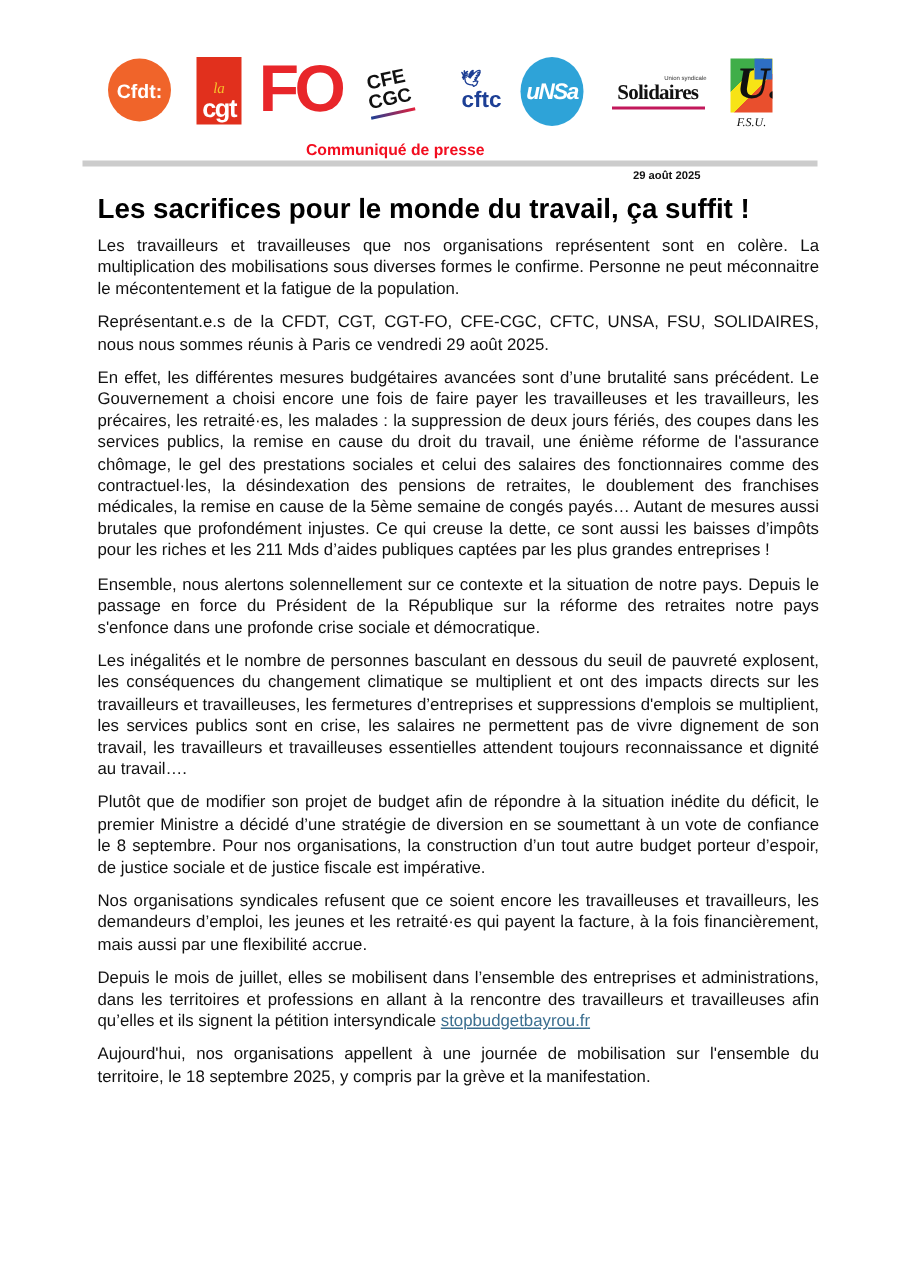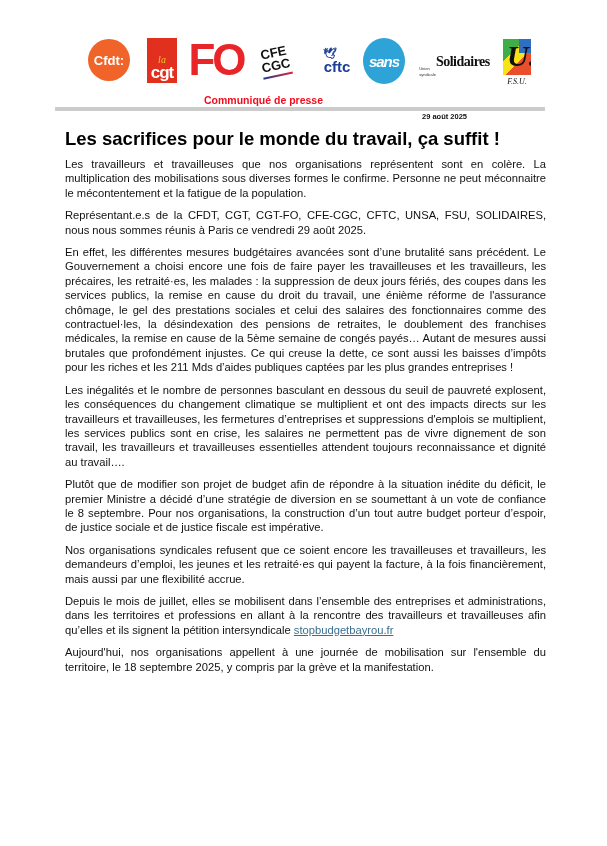--- a/index.html
+++ b/index.html
@@ -1,36 +1,36 @@
 <!DOCTYPE html>
 <html><head>
 <meta charset="utf-8">
 <style>
   html, body { margin: 0; padding: 0; background: #ffffff; }
   body { width: 607px; height: 846px; position: relative; overflow: hidden;
          font-family: "Liberation Sans", sans-serif; color: #111; }
-  .logos { position: absolute; top: 34px; left: 76px; width: 480px; height: 56px; }
+  .logos { position: absolute; top: 34px; left: 60px; width: 480px; height: 56px; }
   .logo { position: absolute; display: flex; align-items: center; justify-content: center; }
 
   .cfdt { left: 12px; top: 5px; width: 42px; height: 42px; border-radius: 50%; background: #f0642a;
           color: #fff; font-weight: bold; font-size: 13px; }
   .cgt { left: 71px; top: 4px; width: 30px; height: 45px; background: #e1301d; color: #fff;
          flex-direction: column; justify-content: flex-end; align-items: center; }
   .cgt .la { font-family: "Liberation Serif", serif; font-style: italic; font-size: 10px; color: #f6c12b; line-height: 10px; margin-bottom: -2px; }
   .cgt .txt { font-weight: bold; font-size: 17px; letter-spacing: -1px; line-height: 20px; }
   .fo { left: 119px; top: 4px; width: 42px; height: 44px; color: #e8262a; font-weight: bold; 
         font-size: 44px; letter-spacing: -3px; }
   .cfecgc { left: 178px; top: 5px; width: 42px; height: 44px; flex-direction: column; transform: rotate(-12deg);
             font-weight: bold; color: #111; font-size: 13px; line-height: 13px; }
   .cfecgc .bar { width: 30px; height: 2px; background: linear-gradient(90deg,#1d3f95,#e51f3a); margin-top: 3px; }
   .cftc { left: 244px; top: 8px; width: 34px; height: 38px; flex-direction: column; color: #1d3f95; font-weight: bold; font-size: 15px; }
   .cftc .bird { font-size: 11px; line-height: 10px; align-self: flex-start; margin-left: 3px; }
   .unsa { left: 287px; top: 4px; width: 42px; height: 46px; border-radius: 50%; background: #2ea3d8;
           color: #fff; font-weight: bold; font-size: 15px; font-style: italic; letter-spacing: -1px; }
-  .solidaires { left: 346px; top: 10px; width: 65px; height: 34px; flex-direction: row; }
+  .solidaires { left: 346px; top: 10px; width: 65px; height: 34px; flex-direction: column; }
   .solidaires .small { font-size: 4px; align-self: flex-end; line-height: 6px; color:#333; }
   .solidaires .txt { font-family: "Liberation Serif", serif; font-weight: bold; font-size: 14px; color: #111; letter-spacing: -0.5px; line-height: 15px; }
   .solidaires .line { width: 62px; height: 2px; background: #c2185b; margin-top: 1px; }
   .fsu { left: 423px; top: 0px; width: 36px; height: 56px; flex-direction: column; }
   .fsu .box { width: 28px; height: 36px; position: relative; overflow: hidden;
               background: linear-gradient(135deg, #3fae49 0 35%, #f7e316 35% 60%, #e94f2d 60% 100%); }
   .fsu .box::before { content: ""; position: absolute; right: 0; top: 0; width: 12px; height: 14px; background: #2e6fc4; }
   .fsu .u { position: absolute; left: 4px; top: 0; font-family: "Liberation Serif", serif; font-weight: bold; font-style: italic; font-size: 30px; color: #111; line-height: 34px; }
   .fsu .label { font-family: "Liberation Serif", serif; font-style: italic; font-size: 8px; color: #111; margin-top: 2px; }
 
@@ -63,21 +63,21 @@
   <div class="logo cfecgc">
     <span>CFE</span>
     <span>CGC</span>
     <span class="bar"></span>
   </div>
   <div class="logo cftc">
     <span class="bird">🕊</span>
     <span>cftc</span>
   </div>
   <div class="logo unsa">
-    <span>sans</span>
+    <span>uNSa</span>
   </div>
   <div class="logo solidaires">
     <span class="small">Union syndicale</span>
     <span class="txt">Solidaires</span>
     <span class="line"></span>
   </div>
   <div class="logo fsu">
     <div class="box">
       <span class="u">U.</span>
     </div>
@@ -88,18 +88,19 @@
 <div class="press">Communiqué de presse</div>
 <div class="rule full" style="width:490px;"></div>
 <div class="date">29 août 2025</div>
 
 <h1 class="title">Les sacrifices pour le monde du travail, ça suffit !</h1>
 
 <div class="body">
   <p>Les travailleurs et travailleuses que nos organisations représentent sont en colère. La multiplication des mobilisations sous diverses formes le confirme. Personne ne peut méconnaitre le mécontentement et la fatigue de la population.</p>
   <p>Représentant.e.s de la CFDT, CGT, CGT-FO, CFE-CGC, CFTC, UNSA, FSU, SOLIDAIRES, nous nous sommes réunis à Paris ce vendredi 29 août 2025.</p>
   <p>En effet, les différentes mesures budgétaires avancées sont d’une brutalité sans précédent. Le Gouvernement a choisi encore une fois de faire payer les travailleuses et les travailleurs, les précaires, les retraité·es, les malades : la suppression de deux jours fériés, des coupes dans les services publics, la remise en cause du droit du travail, une énième réforme de l'assurance chômage, le gel des prestations sociales et celui des salaires des fonctionnaires comme des contractuel·les, la désindexation des pensions de retraites, le doublement des franchises médicales, la remise en cause de la 5ème semaine de congés payés… Autant de mesures aussi brutales que profondément injustes. Ce qui creuse la dette, ce sont aussi les baisses d’impôts pour les riches et les 211 Mds d’aides publiques captées par les plus grandes entreprises !</p>
+  <p>Ensemble, nous alertons solennellement sur ce contexte et la situation de notre pays. Depuis le passage en force du Président de la République sur la réforme des retraites notre pays s'enfonce dans une profonde crise sociale et démocratique.</p>
   <p>Les inégalités et le nombre de personnes basculant en dessous du seuil de pauvreté explosent, les conséquences du changement climatique se multiplient et ont des impacts directs sur les travailleurs et travailleuses, les fermetures d’entreprises et suppressions d'emplois se multiplient, les services publics sont en crise, les salaires ne permettent pas de vivre dignement de son travail, les travailleurs et travailleuses essentielles attendent toujours reconnaissance et dignité au travail….</p>
   <p>Plutôt que de modifier son projet de budget afin de répondre à la situation inédite du déficit, le premier Ministre a décidé d’une stratégie de diversion en se soumettant à un vote de confiance le 8 septembre. Pour nos organisations, la construction d’un tout autre budget porteur d’espoir, de justice sociale et de justice fiscale est impérative.</p>
   <p>Nos organisations syndicales refusent que ce soient encore les travailleuses et travailleurs, les demandeurs d’emploi, les jeunes et les retraité·es qui payent la facture, à la fois financièrement, mais aussi par une flexibilité accrue.</p>
   <p><span>Depuis le mois de juillet, elles se mobilisent dans l’ensemble des entreprises et administrations, dans les territoires et professions en allant à la rencontre des travailleurs et travailleuses afin qu’elles et ils signent la pétition intersyndicale </span><a>stopbudgetbayrou.fr</a></p>
   <p>Aujourd'hui, nos organisations appellent à une journée de mobilisation sur l'ensemble du territoire, le 18 septembre 2025, y compris par la grève et la manifestation.</p>
 </div>
 
 </body></html>

